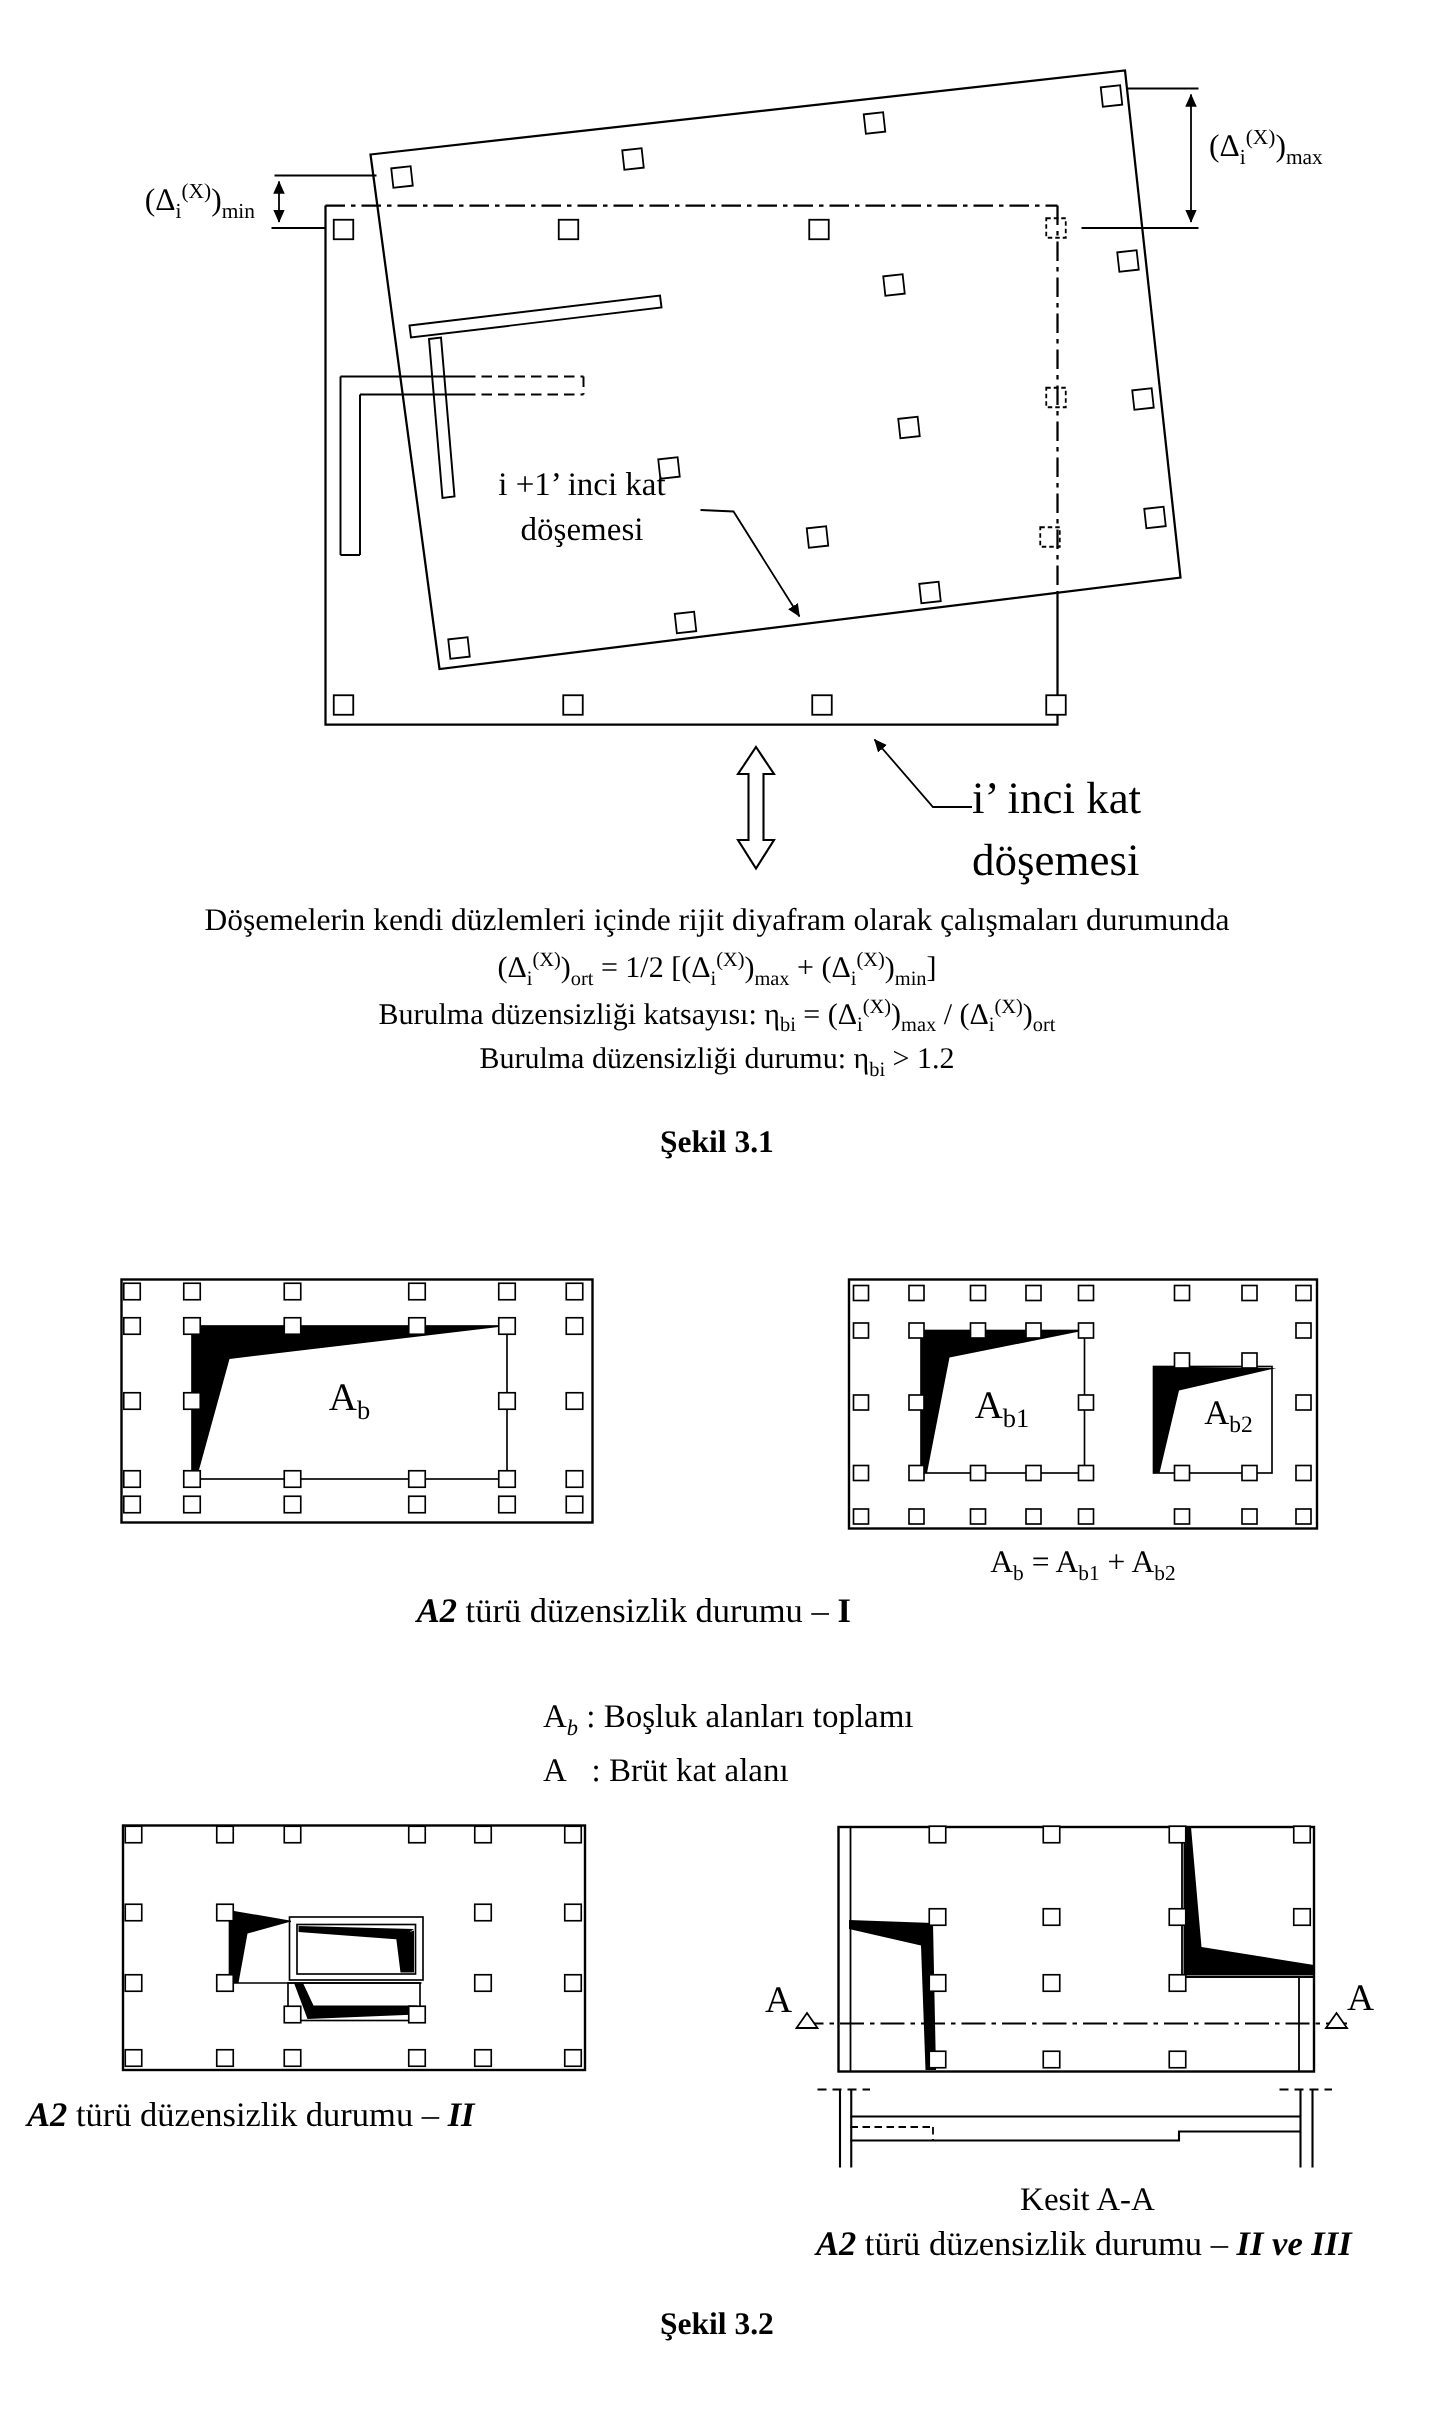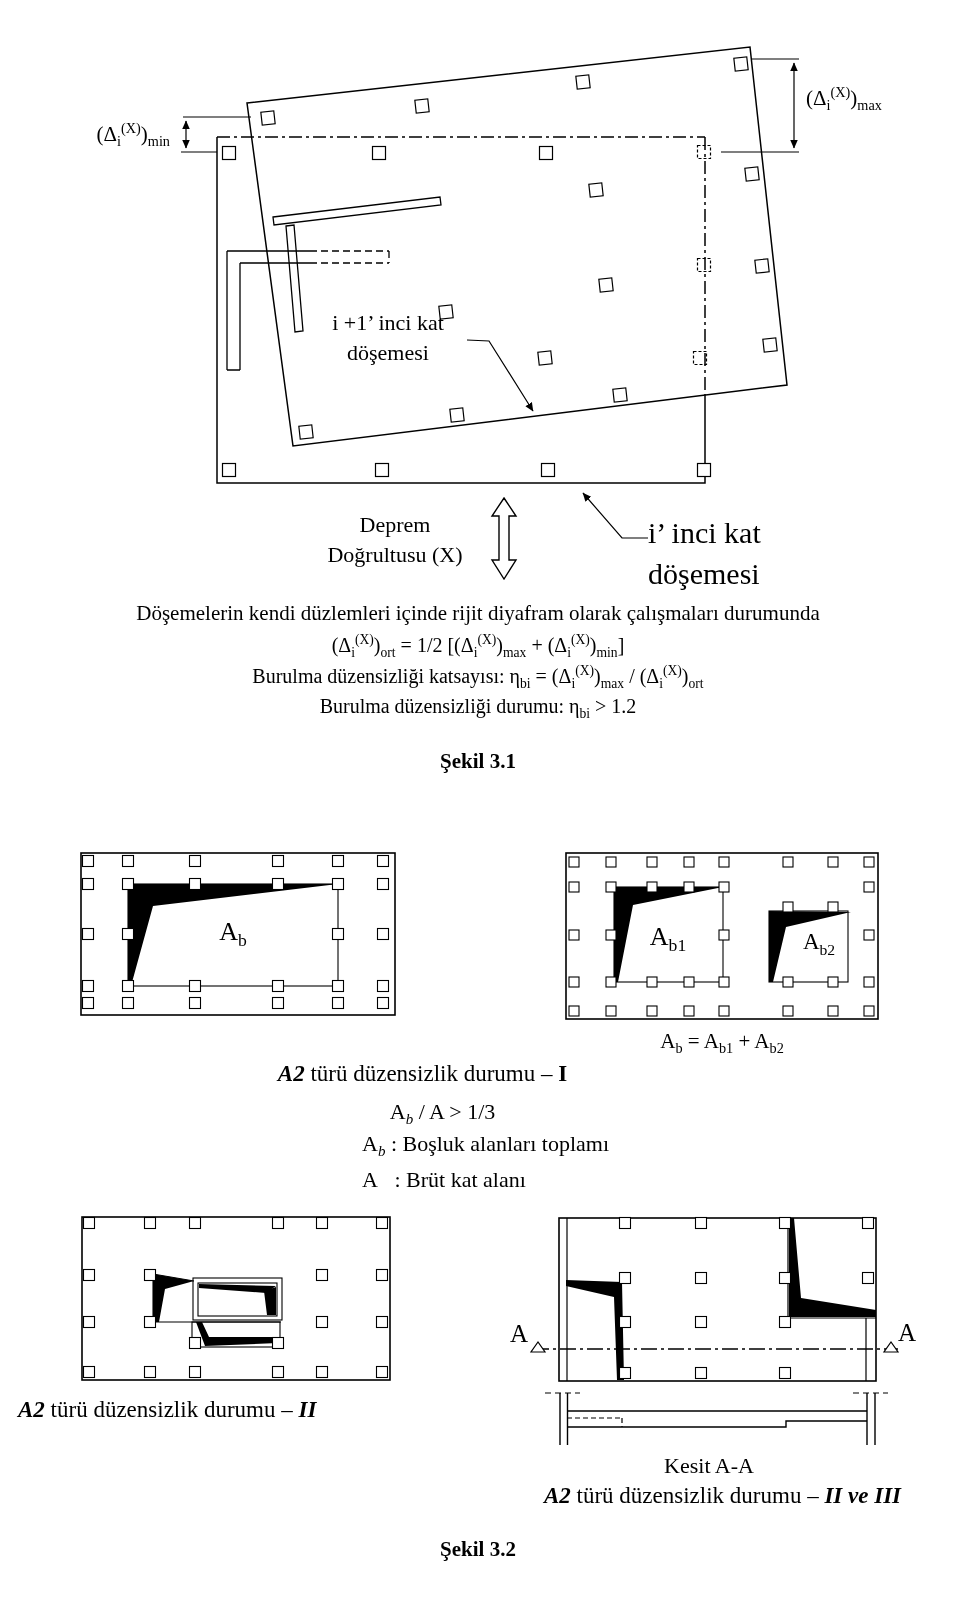--- a/index.html
+++ b/index.html
@@ -235,48 +235,43 @@
   </svg>
 
   <div class="lbl rt" style="left:58px;top:120px;width:112px;font-size:21px;"><span>(Δ</span><span class="r-sub">i</span><span class="r-sup">(X)</span><span>)</span><span class="r-sub">min</span></div>
   <div class="lbl" style="left:806px;top:84px;font-size:21px;"><span>(Δ</span><span class="r-sub">i</span><span class="r-sup">(X)</span><span>)</span><span class="r-sub">max</span></div>
 
   <div class="lbl c twoline" style="left:293px;top:308px;width:190px;font-size:22px;">
     <div><span>i +1’ </span><span class="r-i">inci kat</span></div>
     <div><span class="r-i">döşemesi</span></div>
   </div>
 
-  <div class="lbl c twoline" style="left:305px;top:510px;width:180px;font-size:22px;">
-    <div><span class="r-i">Deprem</span></div>
-    <div><span class="r-i">Doğrultusu </span><span>(X)</span></div>
-  </div>
 
   <div class="lbl twoline" style="left:648px;top:513px;font-size:30px;">
     <div><span>i’ </span><span class="r-i">inci kat</span></div>
     <div><span class="r-i">döşemesi</span></div>
   </div>
 
   <div class="lbl c full" style="top:600px;font-size:21px;"><span class="r-i">Döşemelerin kendi düzlemleri içinde rijit diyafram olarak çalışmaları durumunda</span></div>
   <div class="lbl c full" style="top:632px;font-size:20px;"><span>(Δ</span><span class="r-sub">i</span><span class="r-sup">(X)</span><span>)</span><span class="r-sub">ort</span><span> = 1/2 [(Δ</span><span class="r-sub">i</span><span class="r-sup">(X)</span><span>)</span><span class="r-sub">max</span><span> + (Δ</span><span class="r-sub">i</span><span class="r-sup">(X)</span><span>)</span><span class="r-sub">min</span><span>]</span></div>
   <div class="lbl c full" style="top:663px;font-size:20px;"><span class="r-i">Burulma düzensizliği katsayısı: </span><span>η</span><span class="r-sub">bi</span><span> = (Δ</span><span class="r-sub">i</span><span class="r-sup">(X)</span><span>)</span><span class="r-sub">max</span><span> / (Δ</span><span class="r-sub">i</span><span class="r-sup">(X)</span><span>)</span><span class="r-sub">ort</span></div>
   <div class="lbl c full" style="top:694px;font-size:20px;"><span class="r-i">Burulma düzensizliği durumu: </span><span>η</span><span class="r-sub">bi</span><span> &gt; 1.2</span></div>
   <div class="lbl c full bold" style="top:748px;font-size:21px;">Şekil 3.1</div>
 
   <div class="lbl c" style="left:190px;top:916px;width:86px;font-size:26px;"><span>A</span><span class="r-sub">b</span></div>
   <div class="lbl c" style="left:625px;top:921px;width:86px;font-size:26px;"><span>A</span><span class="r-sub">b1</span></div>
   <div class="lbl c" style="left:770px;top:928px;width:98px;font-size:23px;"><span>A</span><span class="r-sub">b2</span></div>
   <div class="lbl c" style="left:566px;top:1028px;width:312px;font-size:21px;"><span>A</span><span class="r-sub">b</span><span> = A</span><span class="r-sub">b1</span><span> + A</span><span class="r-sub">b2</span></div>
 
   <div class="lbl c" style="left:0px;top:1060px;width:845px;font-size:23px;"><span class="r-bi">A2</span><span class="r-i"> türü düzensizlik durumu – </span><span class="r-b">I</span></div>
-  <div class="lbl c" style="left:0px;top:1098px;width:885px;font-size:22px;"><span class="r-i">A</span><span class="r-subi">b</span><span class="r-i"> / </span><span class="r-i">A</span><span> &gt; 1/3</span></div>
   <div class="lbl" style="left:362px;top:1130px;font-size:22px;"><span class="r-i">A</span><span class="r-subi">b</span><span> : </span><span class="r-i">Boşluk alanları toplamı</span></div>
   <div class="lbl" style="left:362px;top:1166px;font-size:22px;"><span class="r-i">A</span><span>&nbsp;&nbsp;&nbsp;: </span><span class="r-i">Brüt kat alanı</span></div>
 
   <div class="lbl" style="left:18px;top:1396px;font-size:23px;text-align:right;"><span class="r-bi">A2</span><span class="r-i"> türü düzensizlik durumu – </span><span class="r-bi">II</span></div>
 
   <div class="lbl" style="left:510px;top:1318px;font-size:25px;">A</div>
   <div class="lbl" style="left:898px;top:1317px;font-size:25px;">A</div>
 
-  <div class="lbl c" style="left:544px;top:1452px;width:330px;font-size:22px;"><span class="r-i">Kesit A-A</span></div>
+  <div class="lbl c" style="left:560px;top:1452px;width:330px;font-size:22px;"><span class="r-i">Kesit A-A</span></div>
   <div class="lbl c" style="left:485px;top:1482px;width:475px;font-size:23px;"><span class="r-bi">A2</span><span class="r-i"> türü düzensizlik durumu – </span><span class="r-bi">II ve III</span></div>
   <div class="lbl c full bold" style="top:1536px;font-size:21px;">Şekil 3.2</div>
 
 </div>
 
 </body></html>

